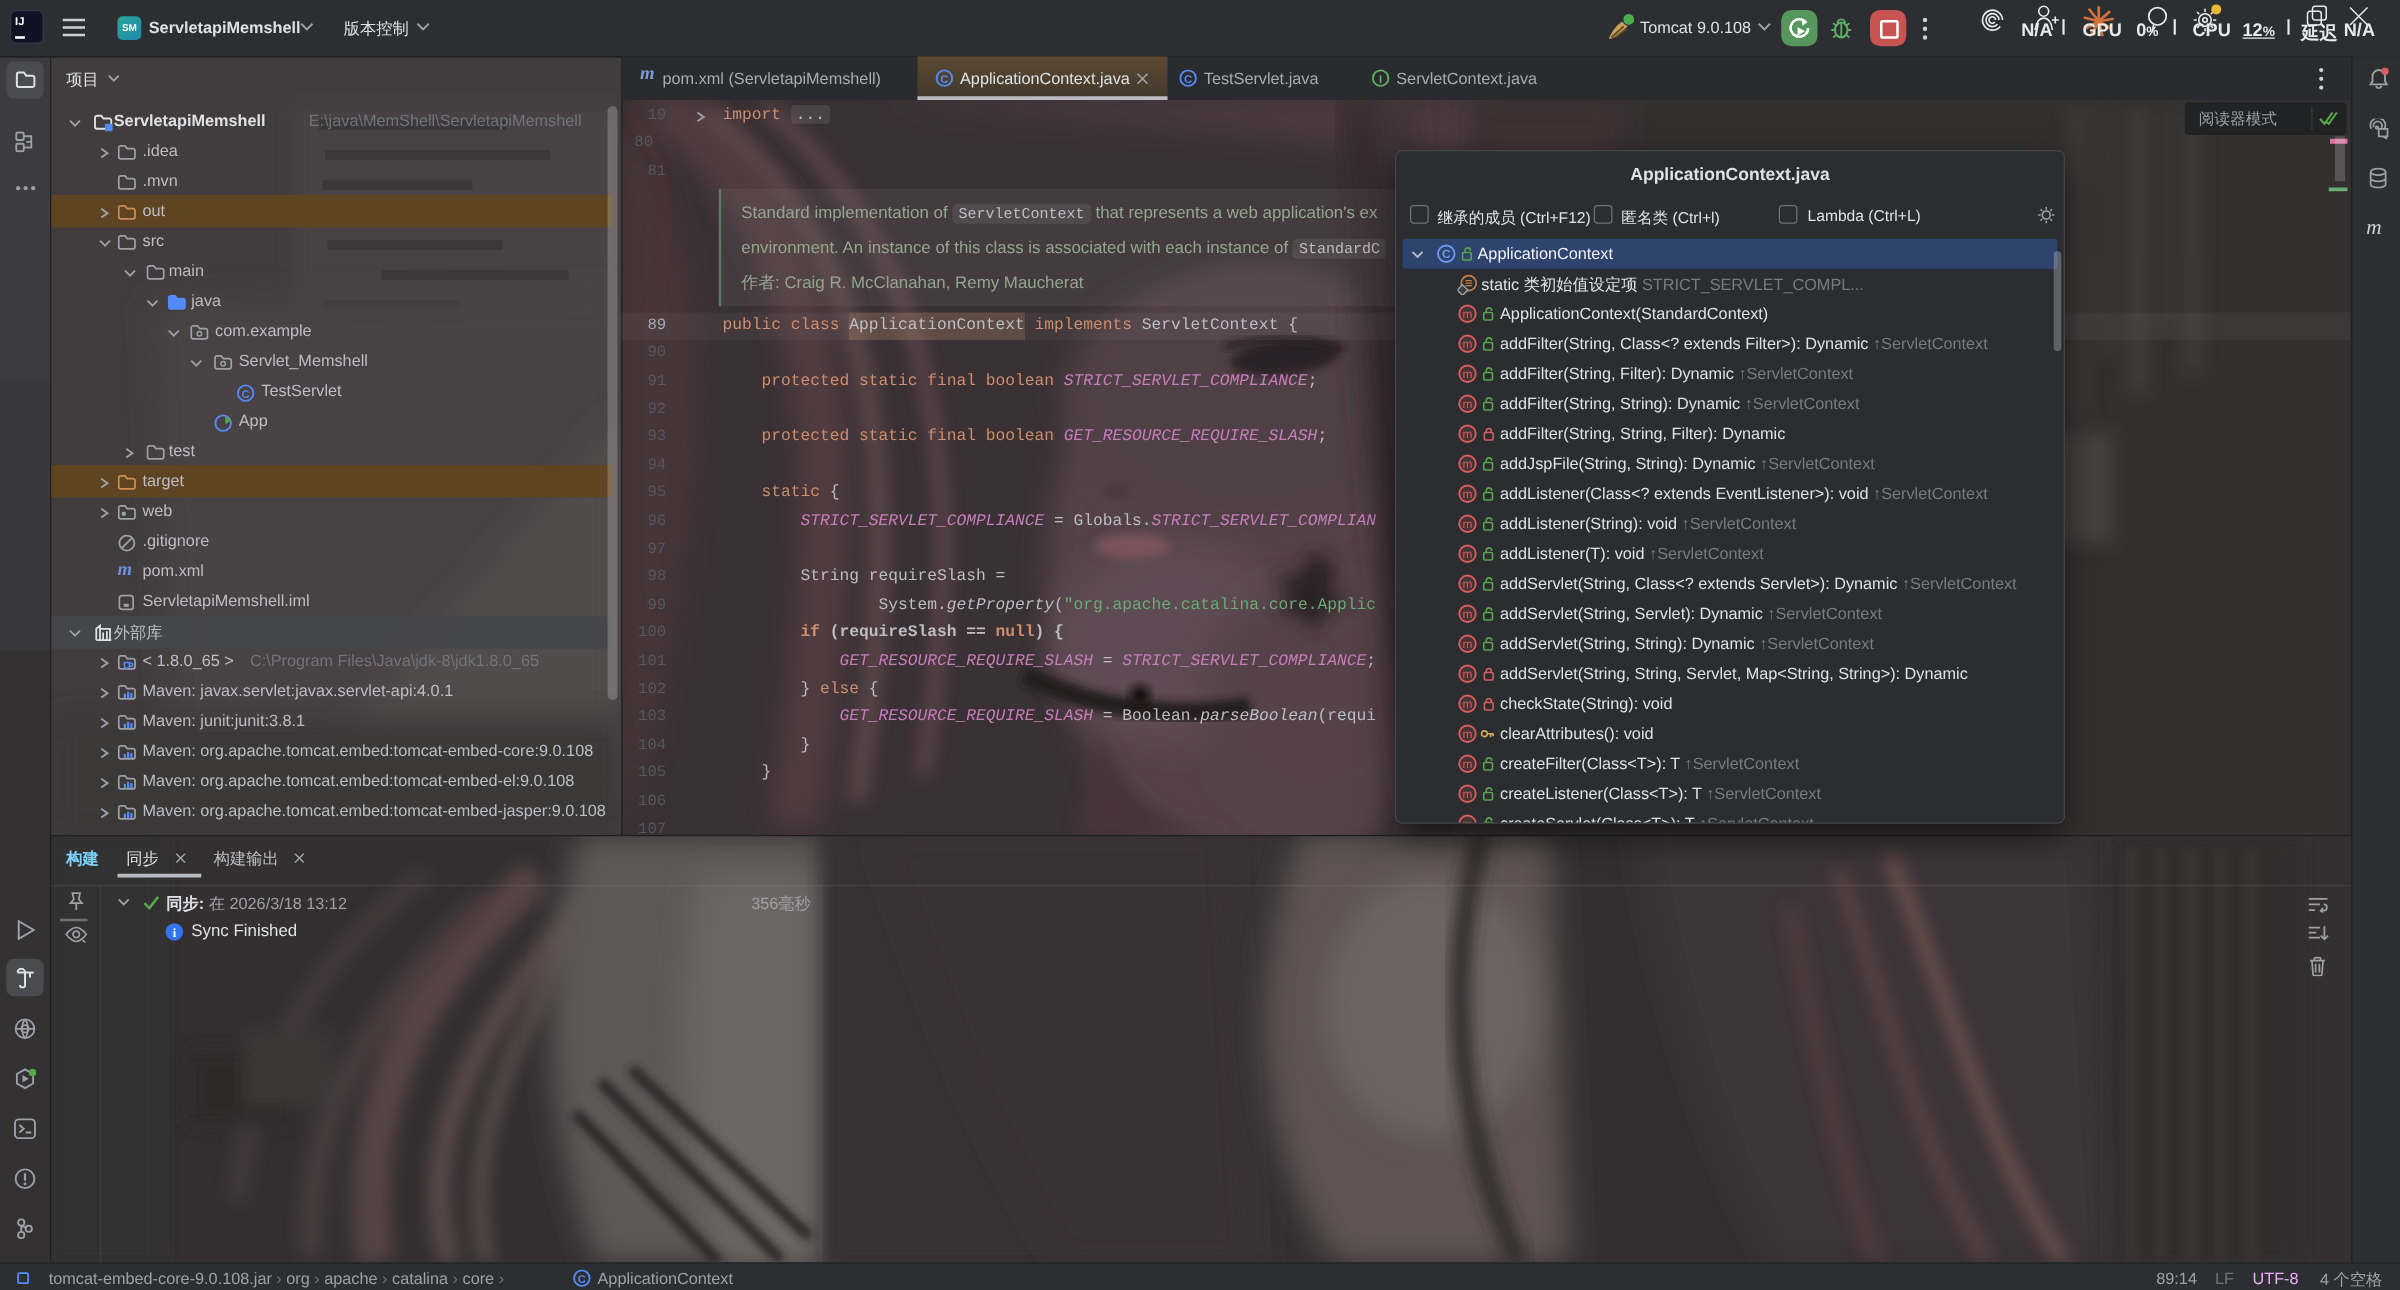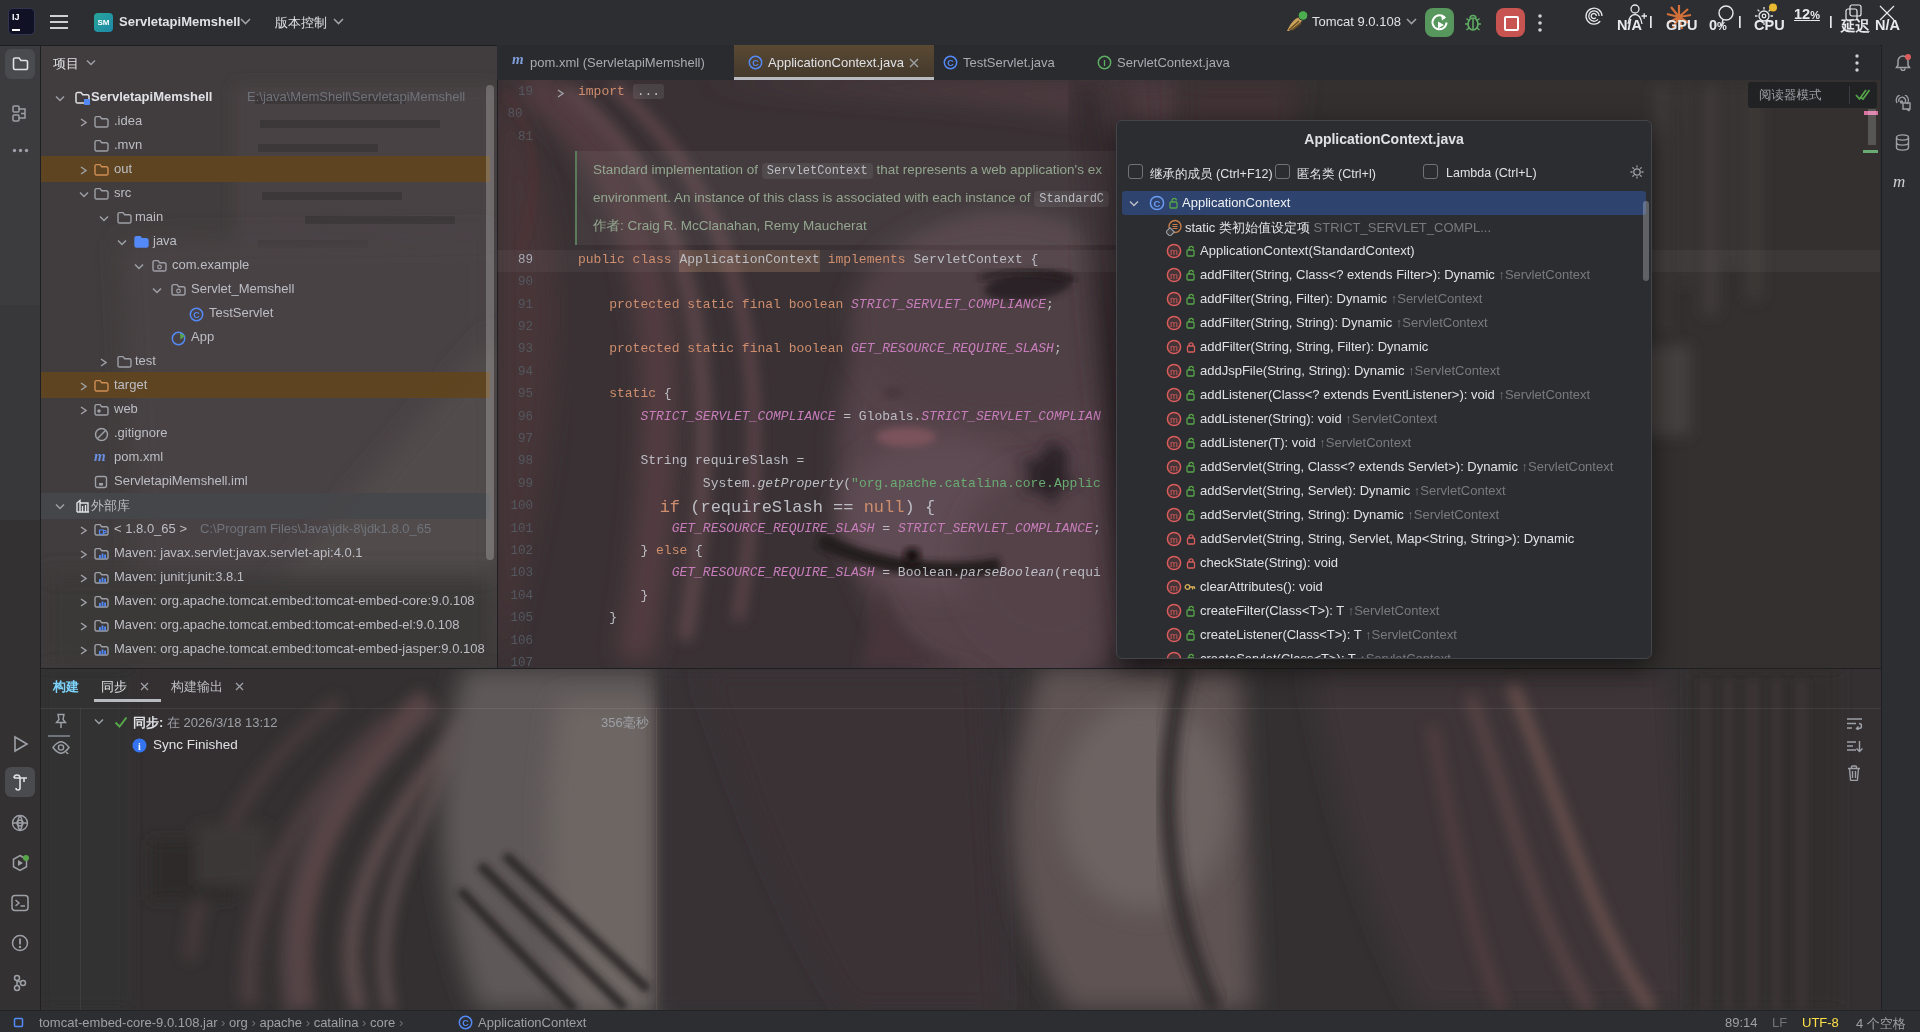--- a/index.html
+++ b/index.html
@@ -210,21 +210,21 @@
    <span class="ab" style="left:160px;top:13px;font-size:13px;">|</span>
    <svg class="ab" style="left:174px;top:3px" width="26" height="26">
           <g stroke="#e8e9eb" stroke-width="1.3" fill="none">
             <circle cx="12" cy="13" r="5"></circle>
             <circle cx="12" cy="13" r="1.8"></circle>
             <path d="M12,6.5 v-2.5 M12,19.5 v2.5 M5.5,13 h-2.5 M18.5,13 h2.5 M7.4,8.4 l-1.8,-1.8 M16.6,17.6 l1.8,1.8 M7.4,17.6 l-1.8,1.8 M16.6,8.4 l1.8,-1.8"></path>
           </g>
           <circle cx="21" cy="4.5" r="4" fill="#e8b931"></circle>
         </svg>
    <span class="ab" style="left:176px;top:17px;">CPU</span>
-        <span class="ab" style="left:216px;top:6px;text-decoration:underline;">12<span style="font-size:11px;">%</span></span>
+        <span class="ab" style="left:216px;top:17px;text-decoration:underline;">12<span style="font-size:11px;">%</span></span>
    <span class="ab" style="left:251px;top:13px;font-size:13px;">|</span>
    <svg class="ab" style="left:266px;top:4px" width="19" height="18">
           <g stroke="#e8e9eb" stroke-width="1.2" fill="none">
             <rect x="6" y="1" width="11" height="11" rx="2"></rect>
             <rect x="2" y="5" width="11" height="11" rx="2"></rect>
           </g>
         </svg>
    <span class="ab" style="left:263px;top:17px;">延迟</span>
    <svg class="ab" style="left:301px;top:5px" width="16" height="16">
           <path d="M1,1 L15,15 M15,1 L1,15" stroke="#e8e9eb" stroke-width="1.2"></path>
@@ -585,21 +585,21 @@
       </svg>
 
  <div class="ab mono" style="left:81px;top:39px;font-size:13px;white-space:nowrap;"><span class="kw">import</span> <span style="background:rgba(255,255,255,0.09);border-radius:3px;padding:0 4px;color:#bcbec4;">...</span></div>
 <div class="ab mono" style="left:81px;top:207px;font-size:13px;white-space:nowrap;"><span class="kw">public class </span><span class="pl">ApplicationContext </span><span class="kw">implements </span><span class="pl">ServletContext {</span></div>
 <div class="ab mono" style="left:81px;top:252px;font-size:13px;white-space:nowrap;">&nbsp;&nbsp;&nbsp;&nbsp;<span class="kw">protected static final boolean </span><span class="cst">STRICT_SERVLET_COMPLIANCE</span><span class="pl">;</span></div>
 <div class="ab mono" style="left:81px;top:296px;font-size:13px;white-space:nowrap;">&nbsp;&nbsp;&nbsp;&nbsp;<span class="kw">protected static final boolean </span><span class="cst">GET_RESOURCE_REQUIRE_SLASH</span><span class="pl">;</span></div>
 <div class="ab mono" style="left:81px;top:341px;font-size:13px;white-space:nowrap;">&nbsp;&nbsp;&nbsp;&nbsp;<span class="kw">static </span><span class="pl">{</span></div>
 <div class="ab mono" style="left:81px;top:364px;font-size:13px;white-space:nowrap;">&nbsp;&nbsp;&nbsp;&nbsp;&nbsp;&nbsp;&nbsp;&nbsp;<span class="cst">STRICT_SERVLET_COMPLIANCE</span><span class="pl"> = Globals.</span><span class="cst">STRICT_SERVLET_COMPLIAN</span></div>
 <div class="ab mono" style="left:81px;top:408px;font-size:13px;white-space:nowrap;">&nbsp;&nbsp;&nbsp;&nbsp;&nbsp;&nbsp;&nbsp;&nbsp;<span class="pl">String requireSlash =</span></div>
 <div class="ab mono" style="left:81px;top:431px;font-size:13px;white-space:nowrap;">&nbsp;&nbsp;&nbsp;&nbsp;&nbsp;&nbsp;&nbsp;&nbsp;&nbsp;&nbsp;&nbsp;&nbsp;&nbsp;&nbsp;&nbsp;&nbsp;<span class="pl">System.</span><span class="pl it">getProperty</span><span class="pl">(</span><span class="str">"org.apache.catalina.core.Applic</span></div>
-<div class="ab mono" style="left:81px;top:453px;font-size:17px;white-space:nowrap;">&nbsp;&nbsp;&nbsp;&nbsp;&nbsp;&nbsp;&nbsp;&nbsp;<span class="kw">if </span><span class="pl">(requireSlash == </span><span class="kw">null</span><span class="pl">) {</span></div>
+<div class="ab mono" style="left:81px;top:453px;font-size:13px;white-space:nowrap;font-weight:bold;">&nbsp;&nbsp;&nbsp;&nbsp;&nbsp;&nbsp;&nbsp;&nbsp;<span class="kw">if </span><span class="pl">(requireSlash == </span><span class="kw">null</span><span class="pl">) {</span></div>
 <div class="ab mono" style="left:81px;top:476px;font-size:13px;white-space:nowrap;">&nbsp;&nbsp;&nbsp;&nbsp;&nbsp;&nbsp;&nbsp;&nbsp;&nbsp;&nbsp;&nbsp;&nbsp;<span class="cst">GET_RESOURCE_REQUIRE_SLASH</span><span class="pl"> = </span><span class="cst">STRICT_SERVLET_COMPLIANCE</span><span class="pl">;</span></div>
 <div class="ab mono" style="left:81px;top:498px;font-size:13px;white-space:nowrap;">&nbsp;&nbsp;&nbsp;&nbsp;&nbsp;&nbsp;&nbsp;&nbsp;<span class="pl">} </span><span class="kw">else </span><span class="pl">{</span></div>
 <div class="ab mono" style="left:81px;top:520px;font-size:13px;white-space:nowrap;">&nbsp;&nbsp;&nbsp;&nbsp;&nbsp;&nbsp;&nbsp;&nbsp;&nbsp;&nbsp;&nbsp;&nbsp;<span class="cst">GET_RESOURCE_REQUIRE_SLASH</span><span class="pl"> = Boolean.</span><span class="pl it">parseBoolean</span><span class="pl">(requi</span></div>
 <div class="ab mono" style="left:81px;top:543px;font-size:13px;white-space:nowrap;">&nbsp;&nbsp;&nbsp;&nbsp;&nbsp;&nbsp;&nbsp;&nbsp;<span class="pl">}</span></div>
 <div class="ab mono" style="left:81px;top:565px;font-size:13px;white-space:nowrap;">&nbsp;&nbsp;&nbsp;&nbsp;<span class="pl">}</span></div>
 
  <div class="ab" style="left:1367px;top:66px;width:14px;height:4px;background:#d873a1;"></div>
  <div class="ab" style="left:1371px;top:64px;width:8px;height:36px;background:rgba(255,255,255,0.18);"></div>
  <div class="ab" style="left:1366px;top:105px;width:15px;height:3px;background:#6aab73;"></div>
 </div>
@@ -668,21 +668,21 @@
         <rect x="1.5" y="1.5" width="8" height="8" rx="1" fill="none" stroke="#548af7" stroke-width="1.5"></rect>
       </svg>
  <div class="ab" style="left:39px;top:4px;color:#9da0a6;font-size:13px;white-space:nowrap;">tomcat-embed-core-9.0.108.jar <span style="color:#6f737a;">›</span> org <span style="color:#6f737a;">›</span> apache <span style="color:#6f737a;">›</span> catalina <span style="color:#6f737a;">›</span> core <span style="color:#6f737a;">›</span></div>
  <svg class="ab" style="left:458px;top:4px" width="15" height="15">
         <circle cx="7.5" cy="7.5" r="6.2" fill="none" stroke="#548af7" stroke-width="1.5"></circle>
         <text x="7.5" y="11" font-size="9" font-weight="bold" fill="#548af7" text-anchor="middle" font-family="Liberation Sans">C</text>
       </svg>
  <div class="ab" style="left:478px;top:4px;color:#9da0a6;font-size:13px;">ApplicationContext</div>
  <div class="ab" style="left:1725px;top:4px;color:#9da0a6;font-size:13px;">89:14</div>
  <div class="ab" style="left:1772px;top:4px;color:#6f737a;font-size:13px;">LF</div>
- <div class="ab" style="left:1802px;top:4px;color:#fde047;font-size:13px;">UTF-8</div>
+ <div class="ab" style="left:1802px;top:4px;color:#f0abfc;font-size:13px;">UTF-8</div>
  <div class="ab" style="left:1856px;top:4px;color:#9da0a6;font-size:13px;">4 个空格</div>
 </div>
 
 <div class="ab" style="left:1116px;top:120px;width:534px;height:537px;background:#2b2d30;border:1px solid #43454a;border-radius:6px;box-shadow:0 10px 30px rgba(0,0,0,0.55);overflow:hidden;">
 <div class="ab" style="left:0;top:10px;width:534px;text-align:center;color:#dfe1e5;font-size:14px;font-weight:bold;">ApplicationContext.java</div>
 <div class="ab" style="left:11px;top:43px;width:13px;height:13px;border:1.6px solid #6f7377;border-radius:3px;"></div>
 <div class="ab" style="left:33px;top:45px;color:#dfe1e5;font-size:12.5px;">继承的成员 (Ctrl+F12)</div>
 <div class="ab" style="left:158px;top:43px;width:13px;height:13px;border:1.6px solid #6f7377;border-radius:3px;"></div>
 <div class="ab" style="left:180px;top:45px;color:#dfe1e5;font-size:12.5px;">匿名类 (Ctrl+l)</div>
 <div class="ab" style="left:306px;top:43px;width:13px;height:13px;border:1.6px solid #6f7377;border-radius:3px;"></div>

